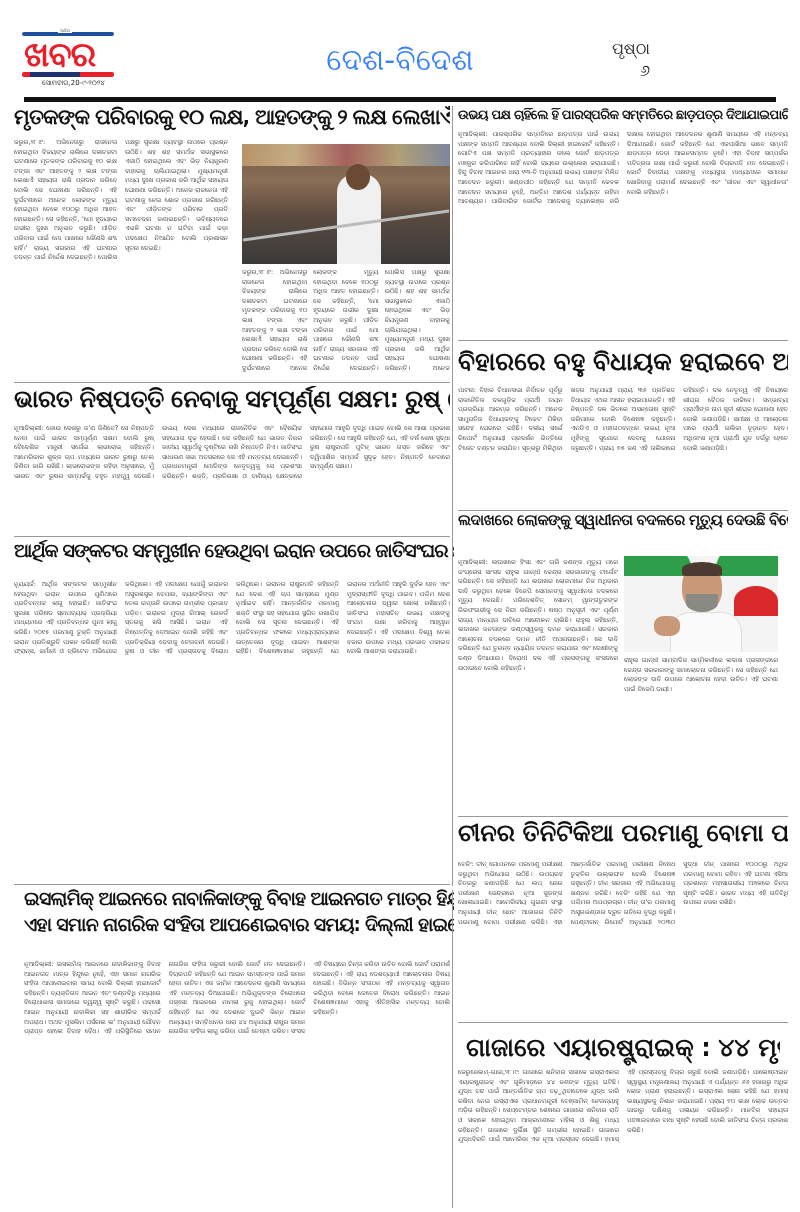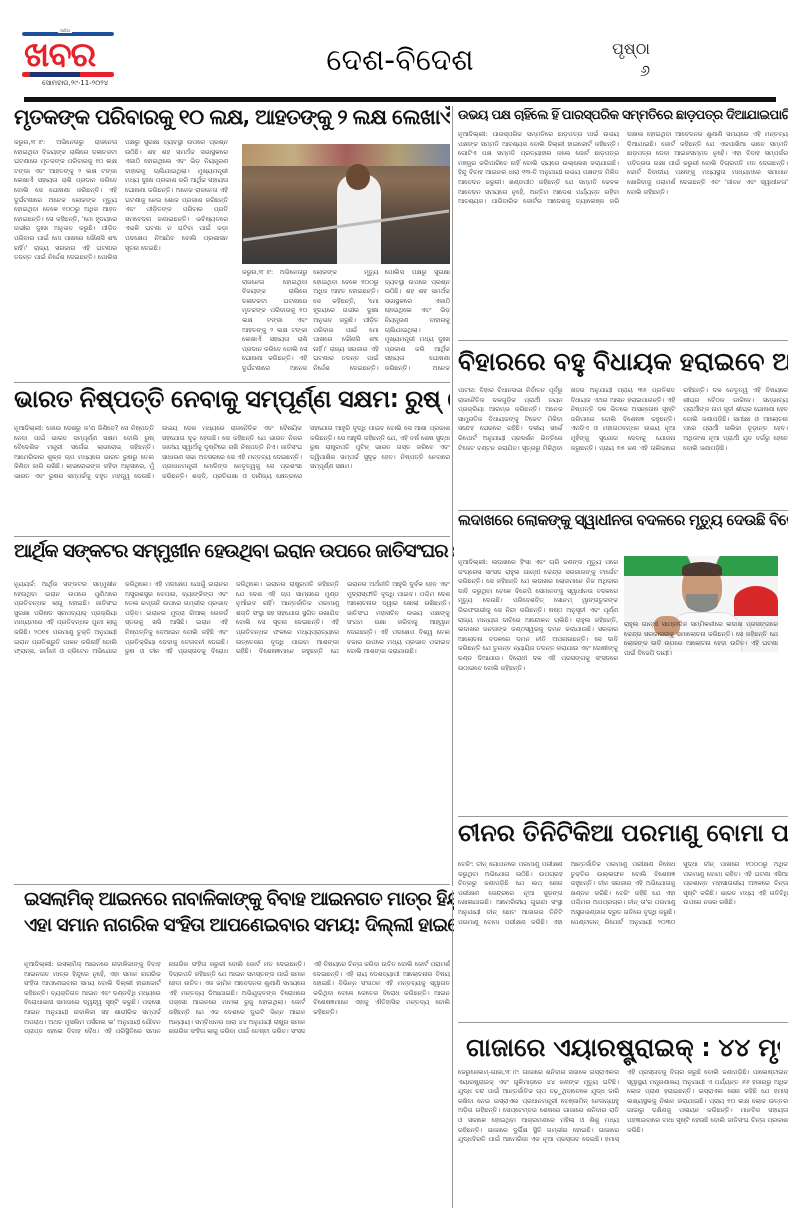--- a/index.html
+++ b/index.html
@@ -5,21 +5,21 @@
   html,body{margin:0;padding:0;background:#fff;}
   body{width:800px;height:1212px;overflow:hidden;position:relative;font-family:"DejaVu Sans",sans-serif;color:#222;}
   .masthead{position:absolute;left:0;top:0;width:664px;height:98px;}
   .logo{position:absolute;left:22px;top:28px;width:92px;height:52px;}
   .logo-top{position:absolute;left:0;top:4px;width:92px;height:4px;background:#1e50a0;border-radius:2px;}
   .logo-tag{position:absolute;left:36px;top:0;font-size:4px;background:#fff;padding:0 2px;color:#333;}
   .logo-word{position:absolute;left:2px;top:8px;font-size:34px;font-weight:bold;color:#e8202a;letter-spacing:-1px;line-height:36px;font-family:"DejaVu Sans",sans-serif;}
   .logo-bottom{position:absolute;left:0;top:44px;width:92px;height:5px;background:#e8202a;border-radius:2px;}
   .logo-sub{position:absolute;left:8px;top:44px;width:50px;height:5px;background:#1e3270;}
   .date{position:absolute;left:42px;top:79px;font-size:7px;color:#222;}
-  .section-title{position:absolute;left:0;width:800px;top:42px;text-align:center;font-size:30px;color:#000000;}
+  .section-title{position:absolute;left:0;width:800px;top:42px;text-align:center;font-size:30px;color:#3b82f6;}
   .page-label{position:absolute;right:14px;top:38px;font-size:16px;text-align:right;line-height:22px;}
   .rule{position:absolute;left:24px;top:97px;width:752px;height:5px;background:#111;}
   .story{position:absolute;}
   .hl{font-family:"DejaVu Sans Condensed","DejaVu Sans",sans-serif;color:#111;white-space:nowrap;overflow:hidden;line-height:1.1;}
   .body{font-size:6.4px;line-height:9.6px;color:#333;text-align:justify;column-gap:8px;overflow:hidden;}
   .photo{position:absolute;overflow:hidden;}
   .vline{position:absolute;width:1px;background:#999;}
   .hline{position:absolute;height:1px;background:#999;}
   .caption{font-size:6.4px;line-height:9.6px;color:#333;}
 </style>
@@ -27,21 +27,21 @@
 <body>
 
 <header class="masthead">
   <div class="logo">
     <div class="logo-top"></div>
     <span class="logo-tag">ଆଜିର</span>
     <span class="logo-word">ଖବର</span>
     <div class="logo-bottom"></div>
     <div class="logo-sub"></div>
   </div>
-  <div class="date">ସୋମବାର,୨୯-11-୨୦୨୪</div>
+  <div class="date">ସୋମବାର,20-୯-୨୦୨୪</div>
   <div class="section-title">ଦେଶ-ବିଦେଶ</div>
   <div class="page-label">
     <div>ପୃଷ୍ଠା</div>
     <div>୬</div>
   </div>
   <div class="rule"></div>
 </header>
 
 <article class="story" style="left:14px;top:106px;width:436px;height:272px;">
   <h2 class="hl" style="margin:0;font-size:21px;height:30px;letter-spacing:-0.8px;">ମୃତକଙ୍କ ପରିବାରକୁ ୧୦ ଲକ୍ଷ, ଆହତଙ୍କୁ ୨ ଲକ୍ଷ ଲେଖାଏଁ ଦେବେ ବିଜୟ ଥାଲାପତି</h2>
@@ -84,21 +84,21 @@
 <div class="body" style="position:absolute;left:458px;top:558px;width:160px;height:254px;column-count:1;">ନୂଆଦିଲ୍ଲୀ: ଲଦାଖରେ ହିଂସା ଏବଂ ଚାରି ଜଣଙ୍କ ମୃତ୍ୟୁ ପରେ କଂଗ୍ରେସ ସାଂସଦ ରାହୁଲ ଗାନ୍ଧୀ କେନ୍ଦ୍ର ସରକାରଙ୍କୁ ଟାର୍ଗେଟ କରିଛନ୍ତି। ସେ କହିଛନ୍ତି ଯେ ଲଦାଖର ଲୋକମାନେ ନିଜ ଅଧିକାର ଦାବି କରୁଥିବା ବେଳେ ବିଜେପି ସେମାନଙ୍କୁ ସ୍ୱାଧୀନତା ବଦଳରେ ମୃତ୍ୟୁ ଦେଉଛି। ପରିବେଶବିତ୍ ସୋନମ୍ ୱାଙ୍ଗଚୁକଙ୍କ ଗିରଫଦାରୀକୁ ସେ ନିନ୍ଦା କରିଛନ୍ତି। ଷଷ୍ଠ ଅନୁସୂଚୀ ଏବଂ ପୂର୍ଣ୍ଣ ରାଜ୍ୟ ମାନ୍ୟତା ଦାବିରେ ଆନ୍ଦୋଳନ ଚାଲିଛି। ରାହୁଲ କହିଛନ୍ତି, ଲଦାଖର ଜନତାଙ୍କ କଣ୍ଠସ୍ୱରକୁ ଦମନ କରାଯାଉଛି। ସରକାର ଆଲୋଚନା ବଦଳରେ ଦମନ ନୀତି ଅପନାଉଛନ୍ତି। ସେ ଦାବି କରିଛନ୍ତି ଯେ ତୁରନ୍ତ ନ୍ୟାୟିକ ତଦନ୍ତ କରାଯାଉ ଏବଂ ଦୋଷୀଙ୍କୁ ଦଣ୍ଡ ଦିଆଯାଉ। ବିରୋଧୀ ଦଳ ଏହି ପ୍ରସଙ୍ଗକୁ ସଂସଦରେ ଉଠାଇବେ ବୋଲି କହିଛନ୍ତି।</div>
 <div class="photo" style="left:624px;top:556px;width:154px;height:96px;background:#f4f4f4;">
   <div style="position:absolute;left:0;top:0;width:154px;height:20px;background:radial-gradient(circle at 20% 100%,#2e9e4a 30%,transparent 31%),radial-gradient(circle at 85% 100%,#2e9e4a 30%,transparent 31%);"></div>
   <div style="position:absolute;left:110px;top:30px;width:44px;height:30px;background:#d8282a;border-radius:50% 50% 0 0;"></div>
   <div style="position:absolute;left:58px;top:8px;width:40px;height:48px;background:#c89878;border-radius:45%;"></div>
   <div style="position:absolute;left:58px;top:6px;width:40px;height:14px;background:#4a3a30;border-radius:50% 50% 10% 10%;"></div>
   <div style="position:absolute;left:62px;top:38px;width:32px;height:18px;background:#8a8a84;border-radius:0 0 50% 50%;"></div>
   <div style="position:absolute;left:46px;top:56px;width:70px;height:40px;background:#fafafa;border-radius:20px 20px 0 0;border:1px solid #ddd;"></div>
   <div style="position:absolute;left:30px;top:60px;width:26px;height:20px;background:#c89878;border-radius:40%;"></div>
 </div>
-<div class="caption" style="position:absolute;left:624px;top:620px;width:154px;height:156px;overflow:hidden;text-align:justify;">ରାହୁଲ ଗାନ୍ଧୀ ସାମ୍ବାଦିକ ସମ୍ମିଳନୀରେ ଲଦାଖ ପ୍ରସଙ୍ଗରେ କେନ୍ଦ୍ର ସରକାରଙ୍କୁ ସମାଲୋଚନା କରିଛନ୍ତି। ସେ କହିଛନ୍ତି ଯେ ଲୋକଙ୍କ ଦାବି ଉପରେ ଆଲୋଚନା ହେବା ଉଚିତ। ଏହି ଘଟଣା ପାଇଁ ବିଜେପି ଦାୟୀ।</div>
+<div class="caption" style="position:absolute;left:624px;top:656px;width:154px;height:156px;overflow:hidden;text-align:justify;">ରାହୁଲ ଗାନ୍ଧୀ ସାମ୍ବାଦିକ ସମ୍ମିଳନୀରେ ଲଦାଖ ପ୍ରସଙ୍ଗରେ କେନ୍ଦ୍ର ସରକାରଙ୍କୁ ସମାଲୋଚନା କରିଛନ୍ତି। ସେ କହିଛନ୍ତି ଯେ ଲୋକଙ୍କ ଦାବି ଉପରେ ଆଲୋଚନା ହେବା ଉଚିତ। ଏହି ଘଟଣା ପାଇଁ ବିଜେପି ଦାୟୀ।</div>
 
 <div class="hline" style="left:14px;top:536px;width:436px;"></div>
 
 <article class="story" style="left:14px;top:540px;width:440px;height:340px;">
   <h2 class="hl" style="margin:0;font-size:19px;height:30px;letter-spacing:-1px;">ଆର୍ଥିକ ସଙ୍କଟର ସମ୍ମୁଖୀନ ହେଉଥିବା ଇରାନ ଉପରେ ଜାତିସଂଘର ଛାଟ: ସ୍ନାପବ୍ୟାକ୍ ପ୍ରତିବନ୍ଧକ ଲାଗୁ</h2>
   <div class="body" style="position:absolute;left:0;top:40px;width:436px;height:298px;column-count:4;">ନ୍ୟୁୟର୍କ: ଆର୍ଥିକ ସଙ୍କଟର ସମ୍ମୁଖୀନ ହେଉଥିବା ଇରାନ ଉପରେ ପୁଣିଥରେ ପ୍ରତିବନ୍ଧକ ଲାଗୁ ହୋଇଛି। ଜାତିସଂଘ ସୁରକ୍ଷା ପରିଷଦ ସ୍ନାପବ୍ୟାକ୍ ପ୍ରକ୍ରିୟା ମାଧ୍ୟମରେ ଏହି ପ୍ରତିବନ୍ଧକ ପୁନଃ ଲାଗୁ କରିଛି। ୨୦୧୫ ପରମାଣୁ ଚୁକ୍ତି ଅନୁଯାୟୀ ଇରାନ ପ୍ରତିଶ୍ରୁତି ପାଳନ କରିନାହିଁ ବୋଲି ଫ୍ରାନ୍ସ, ଜର୍ମାନୀ ଓ ବ୍ରିଟେନ ଅଭିଯୋଗ କରିଥିଲେ। ଏହି ପଦକ୍ଷେପ ଯୋଗୁଁ ଇରାନର ଅସ୍ତ୍ରଶସ୍ତ୍ର ବେପାର, ବ୍ୟାଙ୍କିଙ୍ଗ ଏବଂ ତେଲ ରପ୍ତାନି ଉପରେ ଗମ୍ଭୀର ପ୍ରଭାବ ପଡ଼ିବ। ଇରାନର ମୁଦ୍ରା ରିଆଲ୍ ରେକର୍ଡ ସ୍ତରକୁ ଖସି ଆସିଛି। ଇରାନ ଏହି ନିଷ୍ପତ୍ତିକୁ ବେଆଇନ ବୋଲି କହିଛି ଏବଂ ପ୍ରତିକ୍ରିୟା ଦେବାକୁ ଚେତାବନୀ ଦେଇଛି। ରୁଷ ଓ ଚୀନ ଏହି ପ୍ରସ୍ତାବକୁ ବିରୋଧ କରିଥିଲେ। ଇରାନର ରାଷ୍ଟ୍ରପତି କହିଛନ୍ତି ଯେ ଦେଶ ଏହି ଚାପ ସାମ୍ନାରେ ମୁଣ୍ଡ ନୁଆଁଇବ ନାହିଁ। ଆନ୍ତର୍ଜାତିକ ପରମାଣୁ ଶକ୍ତି ସଂସ୍ଥା ସହ ସହଯୋଗ ସ୍ଥଗିତ ରଖାଯିବ ବୋଲି ସେ ସୂଚନା ଦେଇଛନ୍ତି। ଏହି ପ୍ରତିବନ୍ଧକ ଫଳରେ ମଧ୍ୟପ୍ରାଚ୍ୟରେ ଉତ୍ତେଜନା ବୃଦ୍ଧି ପାଇବା ଆଶଙ୍କା ରହିଛି। ବିଶେଷଜ୍ଞମାନେ କହୁଛନ୍ତି ଯେ ଇରାନର ଅର୍ଥନୀତି ଆହୁରି ଦୁର୍ବଳ ହେବ ଏବଂ ମୁଦ୍ରାସ୍ଫୀତି ବୃଦ୍ଧି ପାଇବ। ପଶ୍ଚିମ ଦେଶ ଆଲୋଚନାର ଦ୍ୱାର ଖୋଲା ରଖିଛନ୍ତି। ଜାତିସଂଘ ମହାସଚିବ ଉଭୟ ପକ୍ଷଙ୍କୁ ସଂଯମ ରକ୍ଷା କରିବାକୁ ଆହ୍ୱାନ ଦେଇଛନ୍ତି। ଏହି ପଦକ୍ଷେପ ବିଶ୍ୱ ତେଲ ବଜାର ଉପରେ ମଧ୍ୟ ପ୍ରଭାବ ପକାଇବ ବୋଲି ଆଶଙ୍କା କରାଯାଉଛି।</div>
 </article>
 
 <div class="hline" style="left:458px;top:816px;width:330px;"></div>
 

